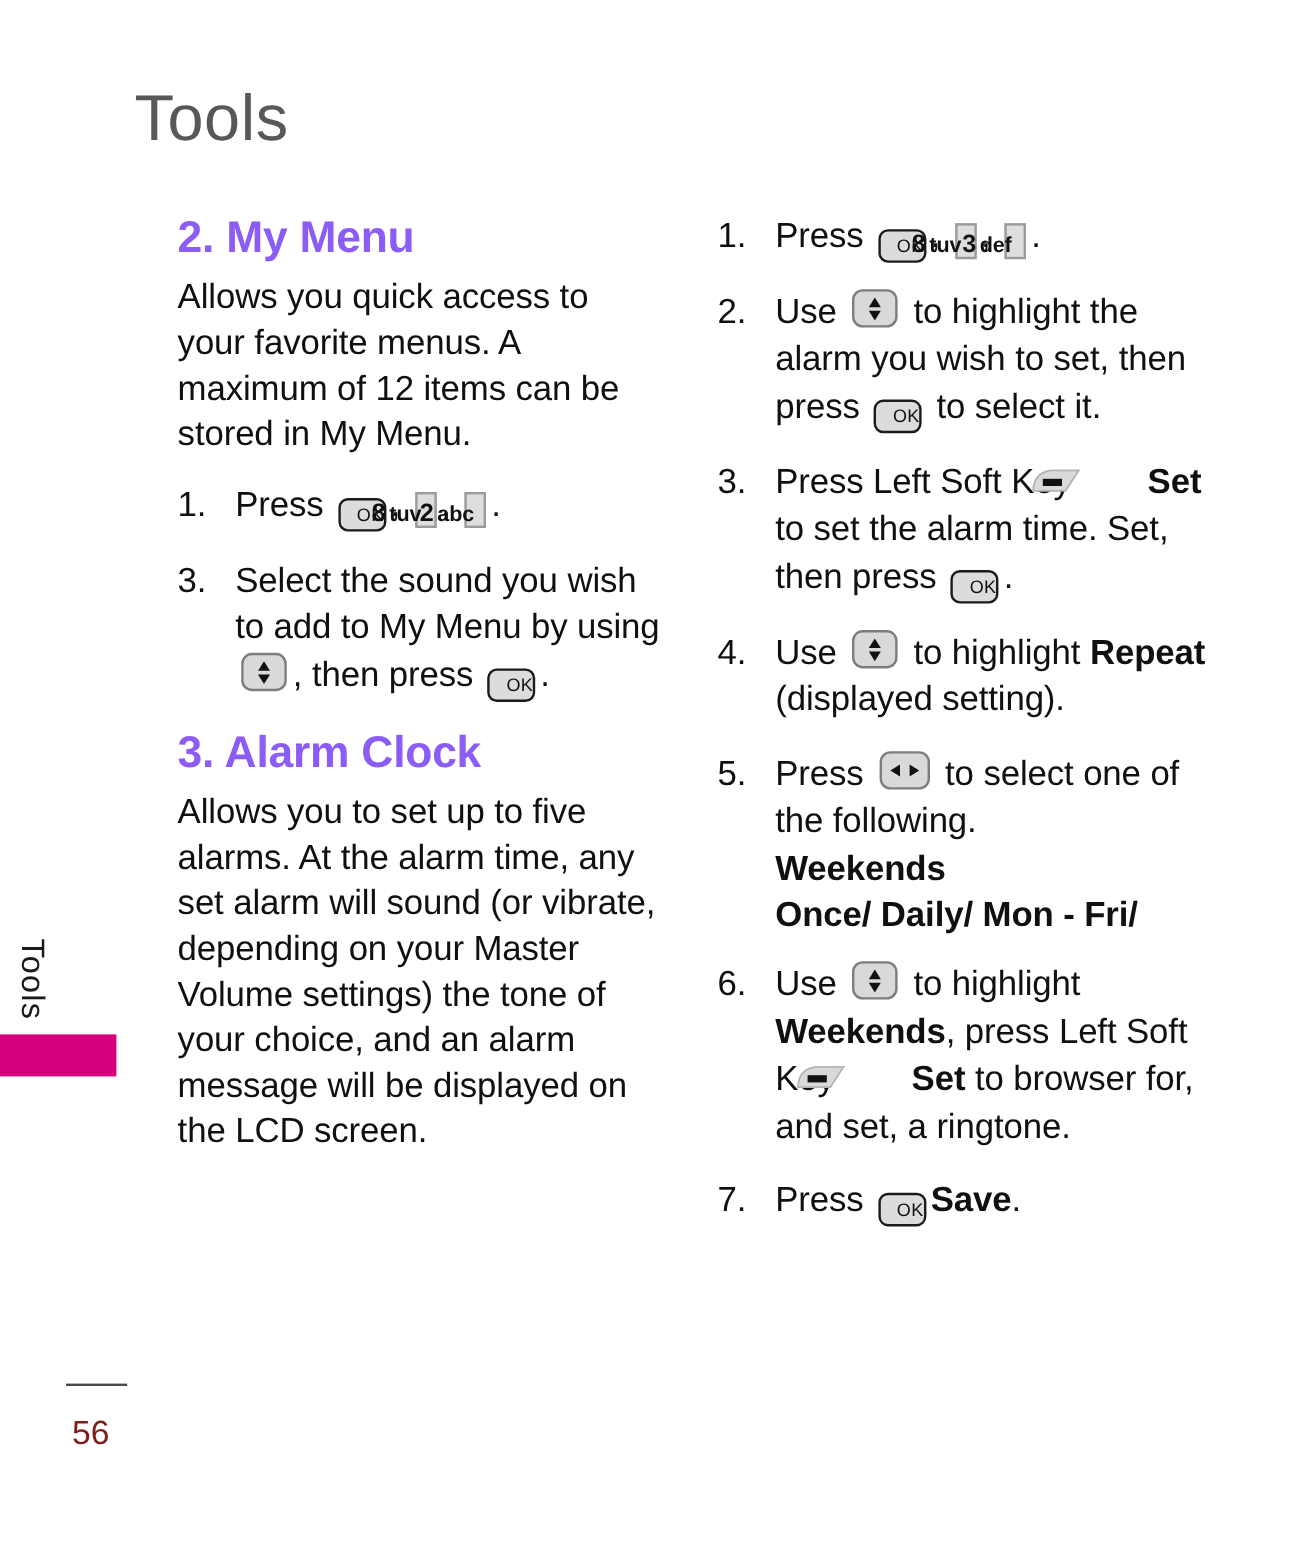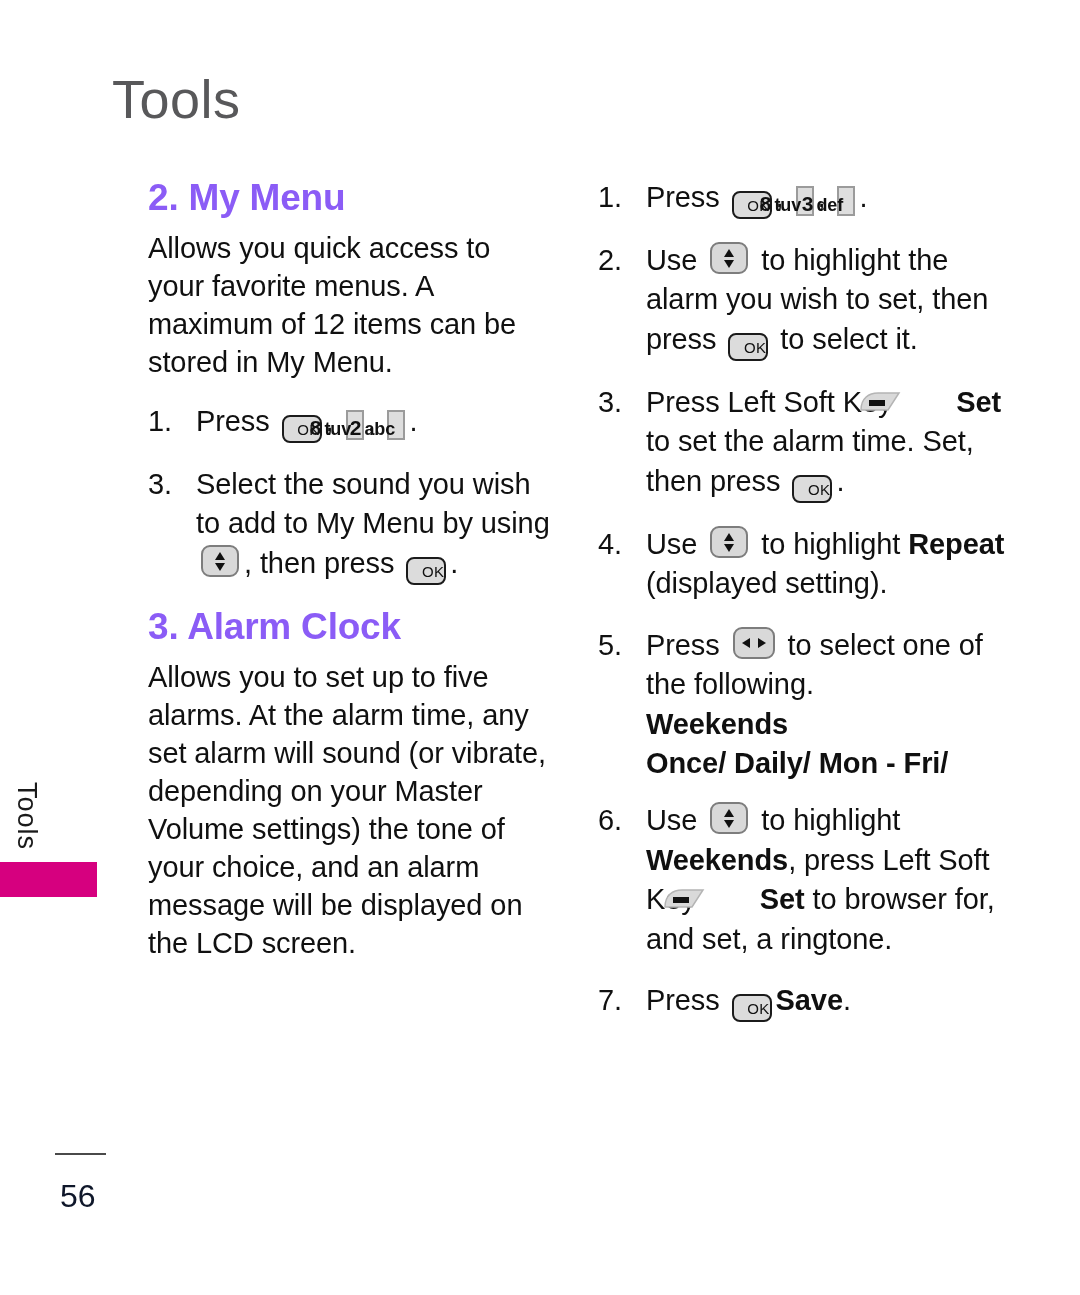--- a/index.html
+++ b/index.html
@@ -61,22 +61,22 @@
     left: 55px;
     top: 1153px;
     width: 51px;
     height: 2px;
     background: #4a4a4a;
   }
   .page-number {
     position: absolute;
     left: 60px;
     top: 1178px;
-    font-size: 32px;
-    color: #0f172a;
+    font-size: 28px;
+    color: #7f1d1d;
     font-weight: 400;
   }
 
   
   .col {
     position: absolute;
     top: 178px;
   }
   .col-left  { left: 148px; width: 405px; }
   .col-right { left: 598px; width: 412px; }

